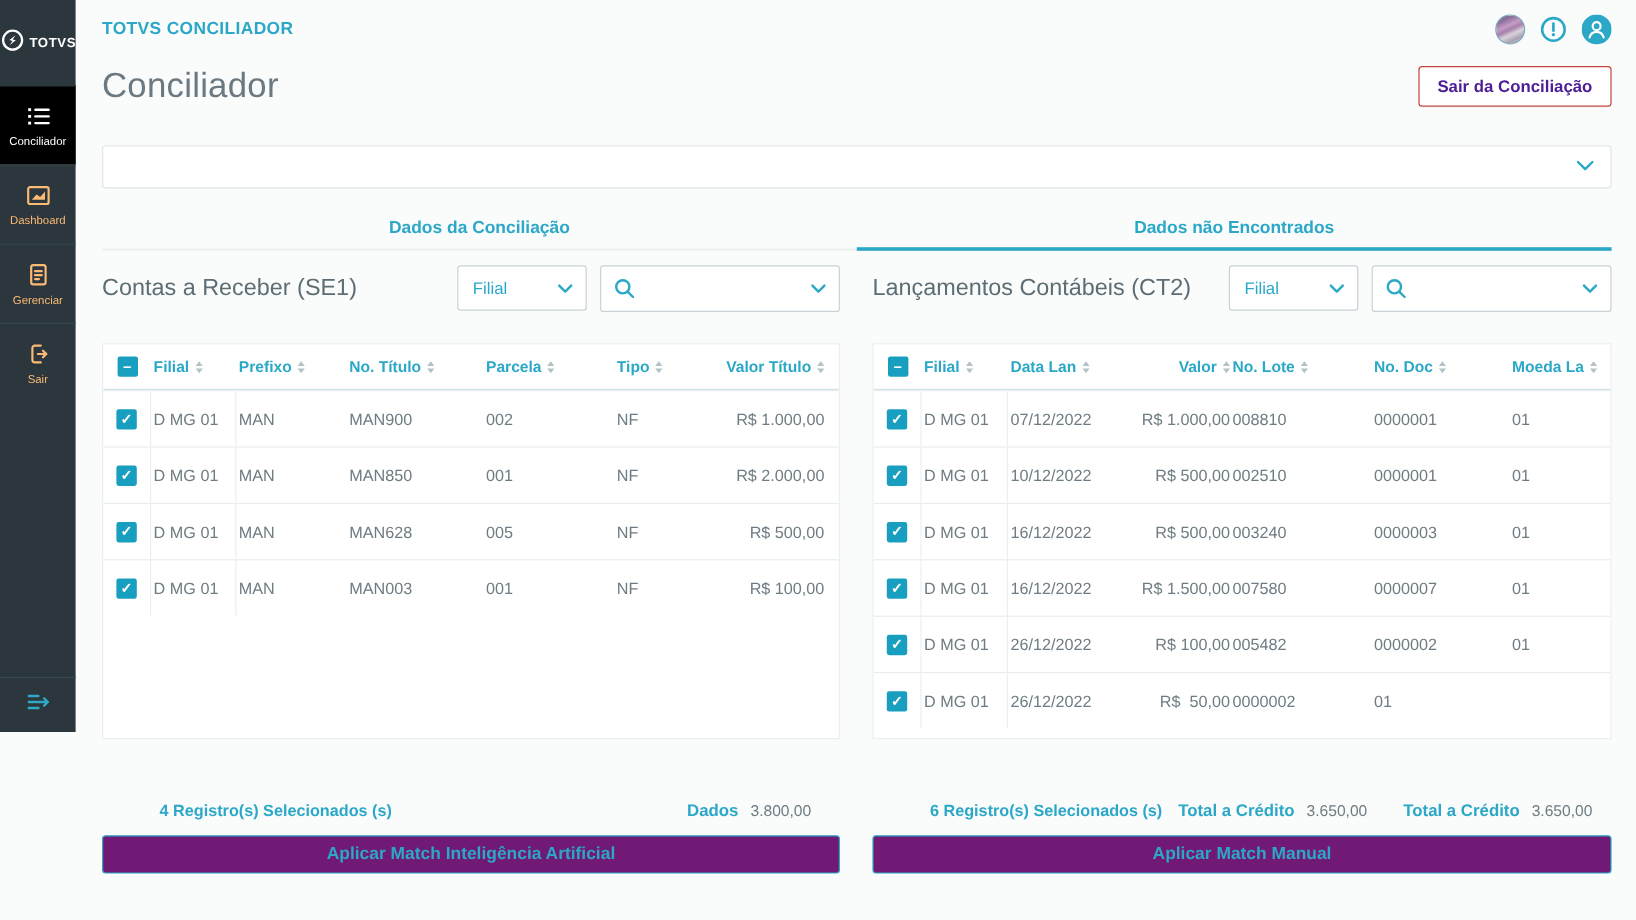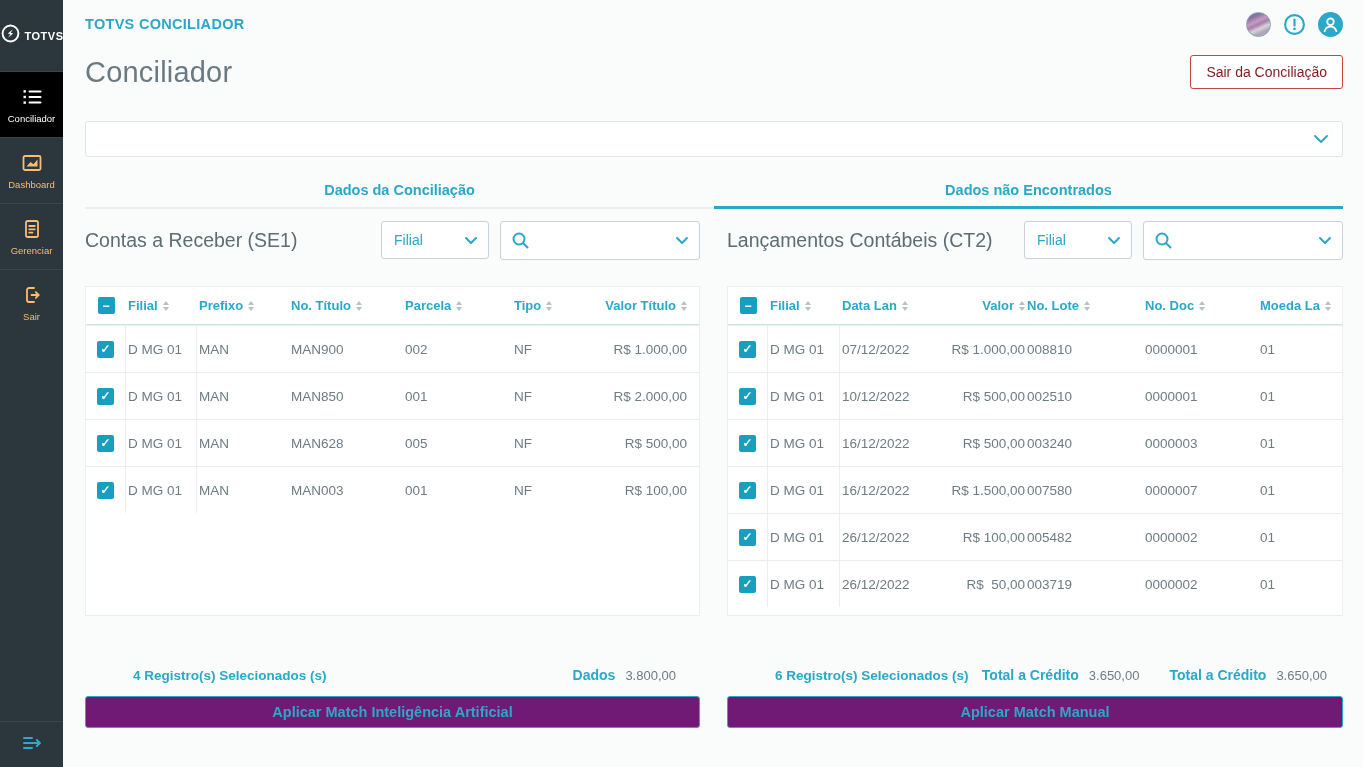--- a/index.html
+++ b/index.html
@@ -1,41 +1,41 @@
 <!DOCTYPE html>
 <html><head>
 <meta charset="utf-8">
 <style>
   * { box-sizing: border-box; margin: 0; padding: 0; }
   html,body { width:1363px; height:767px; overflow:hidden; }
   body { background:#fafbfb; font-family:"Liberation Sans", sans-serif; color:#6e7c83; }
   .app { display:flex; width:1363px; height:767px; }
 
   
-  .sidebar { width:63px; height:767px; background:#2b373c; flex-shrink:0; display:flex; flex-direction:column; position:relative; }
+  .sidebar { width:63px; height:610px; background:#2b373c; flex-shrink:0; display:flex; flex-direction:column; position:relative; }
   .logo { height:71px; display:flex; align-items:center; justify-content:center; gap:4px; }
   .logo-text { color:#fff; font-weight:bold; font-size:11px; letter-spacing:0.5px; }
   .nav-item { height:66px; border-top:1px solid #39464b; display:flex; flex-direction:column; align-items:center; justify-content:center; gap:5px; color:#fdba74; cursor:pointer; }
   .nav-item .lbl { font-size:9.5px; }
   .nav-item.active { background:#000; color:#fff; }
   .nav-item svg { display:block; }
   .sidebar-bottom { position:absolute; bottom:0; left:0; width:63px; height:46px; border-top:1px solid #39464b; display:flex; align-items:center; justify-content:center; cursor:pointer; }
 
   
   main { flex:1; padding:0 20px 0 22px; }
   .topbar { display:flex; justify-content:space-between; align-items:center; padding-top:10px; height:38px; }
   .app-name { color:#2ba8c7; font-weight:bold; font-size:14.5px; letter-spacing:0.3px; }
   .topbar-icons { display:flex; align-items:center; gap:12px; }
   .avatar { width:25px; height:25px; border-radius:50%; border:1px solid #7fa8bc; cursor:pointer;
     background:linear-gradient(155deg,#55809b 3%,#8e6f9c 20%,#c49cc5 38%,#a87fa8 50%,#d9d3da 64%,#a9a2b2 80%,#cfc9d2 100%); }
   .icon-btn { cursor:pointer; display:flex; align-items:center; }
 
   .title-row { display:flex; justify-content:space-between; align-items:center; margin-top:14px; height:40px; }
   h1 { font-size:29px; font-weight:300; color:#6b7a82; letter-spacing:0.2px; }
-  .exit-btn { border:1px solid #c4453e; color:#7f1d1d; background:#fff; font-weight:normal; font-size:14px;
+  .exit-btn { border:1px solid #c4453e; color:#4c1d95; background:#fff; font-weight:bold; font-size:14px;
     height:34px; padding:0 15px; border-radius:3px; font-family:inherit; cursor:pointer; }
 
   .collapse-panel { margin-top:29px; height:36px; background:#fff; border:1px solid #e1e6e8; border-radius:3px;
     display:flex; align-items:center; justify-content:flex-end; padding:0 13px; cursor:pointer; }
 
   .tabs { display:flex; margin-top:17px; }
   .tab { flex:1; text-align:center; padding:8px 0 9px; color:#2ba8c7; font-weight:bold; font-size:14.5px;
     border-bottom:2px solid #eceff0; cursor:pointer; }
   .tab.active { border-bottom:3px solid #2ba8c7; padding-bottom:8px; }
 
@@ -448,21 +448,20 @@
               <div class="cell">0000002</div>
               <div class="cell">01</div>
             </div>
             <div class="trow">
               <div class="cell ckcell">
                 <div class="checkbox">✓</div>
               </div>
               <div class="cell">D MG 01</div>
               <div class="cell">26/12/2022</div>
               <div class="cell">R$&nbsp;&nbsp;50,00</div>
-              <div class="cell">003719</div>
               <div class="cell">0000002</div>
               <div class="cell">01</div>
             </div>
           </div>
 
         <div class="panel-foot">
           <span class="selected">6 Registro(s) Selecionados (s)</span>
           <span class="totals">
             <span class="tlabel">Total a Crédito</span>
             <span class="tvalue">3.650,00</span>

